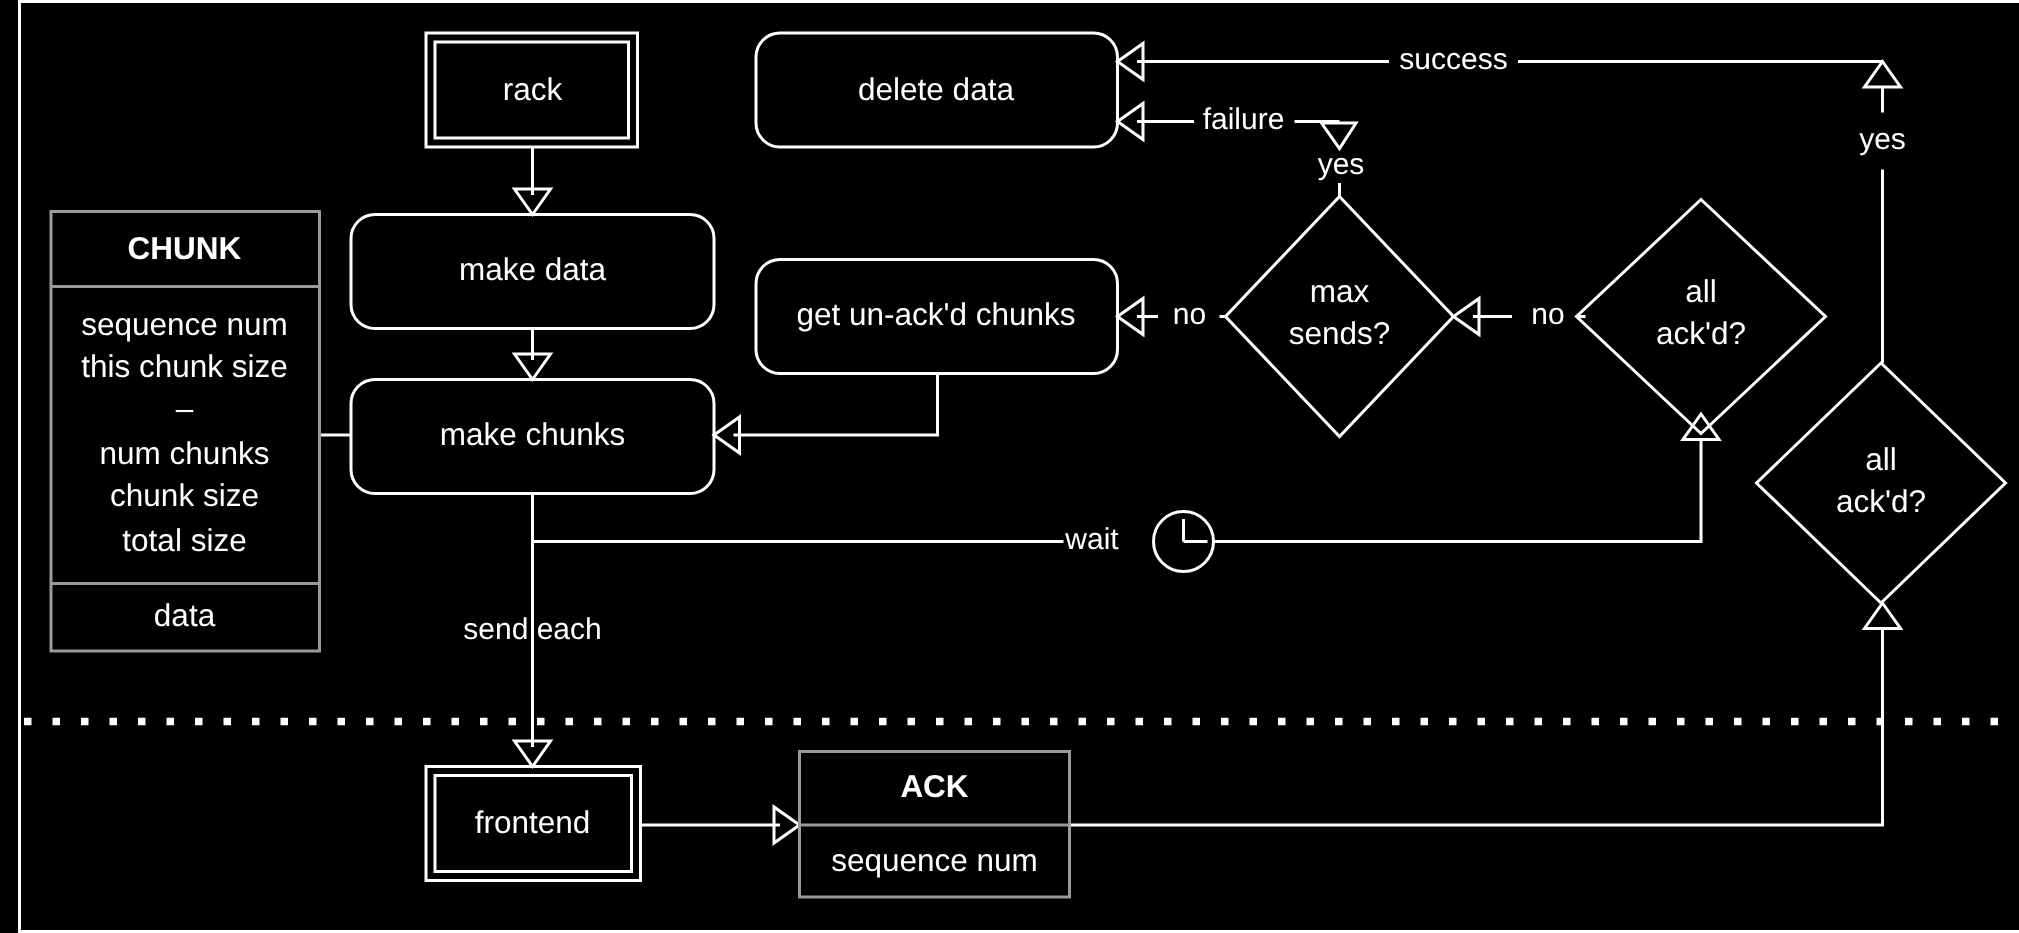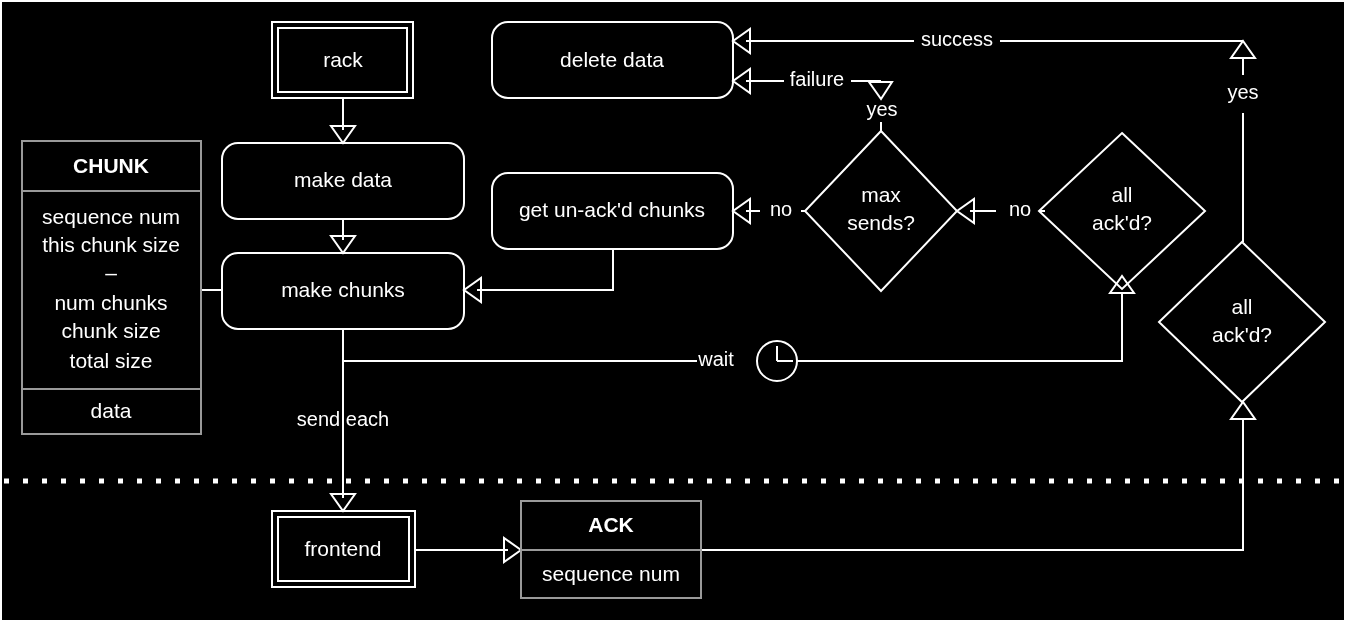--- a/index.html
+++ b/index.html
@@ -6,20 +6,21 @@
     margin: 0;
     padding: 0;
     background: #000000;
   }
   #canvas-wrap {
     position: relative;
     width: 1140px;
     height: 622px;
     background: #000000;
     font-family: "Liberation Sans", sans-serif;
+    padding-left: 12px;
   }
   svg.diagram {
     display: block;
     width: 1346px;
     height: 622px;
   }
   .node-stroke { fill: none; stroke: #ffffff; stroke-width: 2; }
   .entity-stroke { fill: none; stroke: #9a9a9a; stroke-width: 2; }
   .edge { fill: none; stroke: #ffffff; stroke-width: 2; }
   .arrowhead { fill: none; stroke: #ffffff; stroke-width: 2; stroke-linejoin: miter; }

